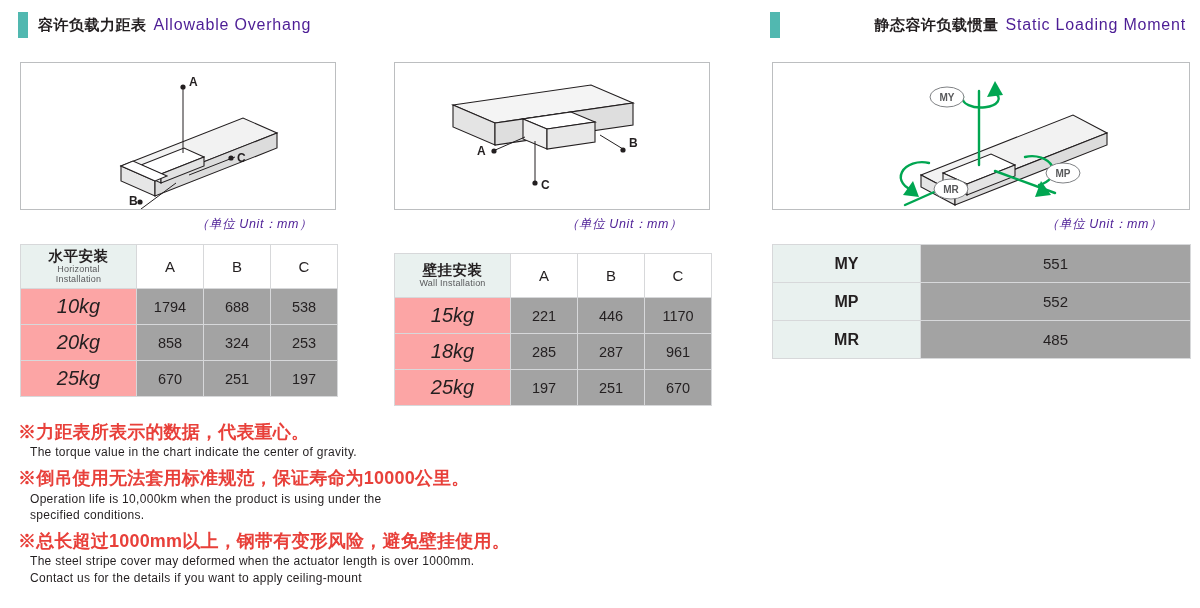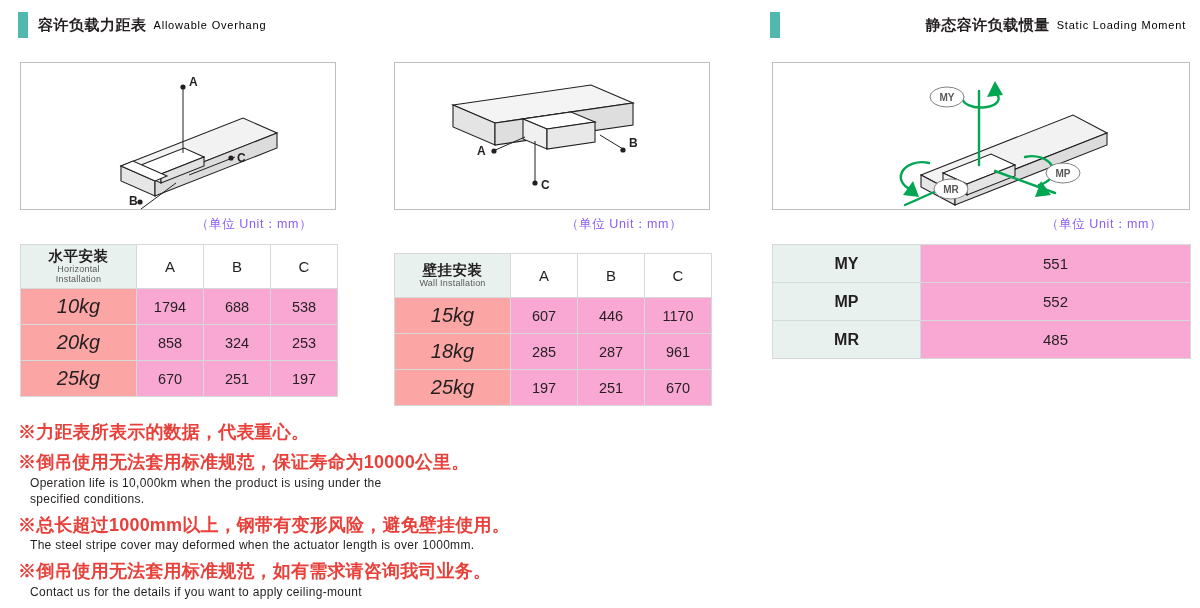--- a/index.html
+++ b/index.html
@@ -46,22 +46,22 @@
     box-sizing: border-box;
   }
   .sec-cn {
     font-size: 15px;
     font-weight: bold;
     letter-spacing: 0.5px;
     color: #231f20;
     white-space: nowrap;
   }
   .sec-en {
-    font-size: 11px;
-    color: #000000;
+    font-size: 16px;
+    color: #4c1d95;
     letter-spacing: 0.8px;
     margin-left: 7px;
     white-space: nowrap;
   }
 
   #hdr-left  { left: 18px;  top: 12px; width: 726px; }
   #hdr-right { left: 770px; top: 12px; width: 420px; }
   #hdr-right .sec-white { justify-content: flex-end; padding-right: 4px; padding-left: 16px; }
 
   
@@ -71,40 +71,41 @@
     background: #ffffff;
     box-sizing: border-box;
   }
   #fig1 { left: 20px;  top: 62px; width: 316px; height: 148px; }
   #fig2 { left: 394px; top: 62px; width: 316px; height: 148px; }
   #fig3 { left: 772px; top: 62px; width: 418px; height: 148px; }
 
   .unit-label {
     position: absolute;
     font-size: 12.5px;
-    color: #8b5cf6;
+    color: #4c1d95;
     letter-spacing: 0.6px;
     white-space: nowrap;
+    font-style: italic;
   }
   #unit1 { left: 196px; top: 216px; }
   #unit2 { left: 566px; top: 216px; }
   #unit3 { left: 1046px; top: 216px; }
 
   
   .tbl {
     position: absolute;
     border-collapse: collapse;
     font-size: 14px;
   }
   .tbl td, .tbl th {
     border: 1px solid #d7d8da;
     text-align: center;
     font-weight: normal;
     color: #231f20;
-    background: #f9a8d4;
+    background: #a3a3a3;
     box-sizing: border-box;
   }
   .tbl .hdr-cell {
     background: #e9f1ef;
     height: 44px;
     line-height: 1.05;
     padding: 2px 16px;
   }
   .tbl .hdr-cn {
     display: block;
@@ -337,21 +338,21 @@
       <td class="hdr-cell c0">
         <span class="hdr-cn">壁挂安装</span>
         <span class="hdr-en">Wall Installation</span>
       </td>
       <td class="col-head c1">A</td>
       <td class="col-head c2">B</td>
       <td class="col-head c3">C</td>
     </tr>
     <tr>
       <td class="rowlabel c0">15kg</td>
-      <td class="val c1">607</td>
+      <td class="val c1">221</td>
       <td class="val c2">446</td>
       <td class="val c3">1170</td>
     </tr>
     <tr>
       <td class="rowlabel c0">18kg</td>
       <td class="val c1">285</td>
       <td class="val c2">287</td>
       <td class="val c3">961</td>
     </tr>
     <tr>
@@ -375,26 +376,26 @@
     </tr>
     <tr>
       <td class="k">MR</td>
       <td class="v">485</td>
     </tr>
   </tbody>
     </table>
 
   <div class="notes">
     <div class="note-cn">※力距表所表示的数据，代表重心。</div>
+    <div class="note-en">The torque value in the chart indicate the center of gravity.</div>
 
     <div class="note-cn">※倒吊使用无法套用标准规范，保证寿命为10000公里。</div>
     <div class="note-en">Operation life is 10,000km when the product is using under the</div>
     <div class="note-en">specified conditions.</div>
 
     <div class="note-cn">※总长超过1000mm以上，钢带有变形风险，避免壁挂使用。</div>
     <div class="note-en">The steel stripe cover may deformed when the actuator length is over 1000mm.</div>
 
-    <div class="note-cn">※倒吊使用无法套用标准规范，如有需求请咨询我司业务。</div>
     <div class="note-en">Contact us for the details if you want to apply ceiling-mount</div>
 
   </div>
 
 </div>
 
 </body></html>

